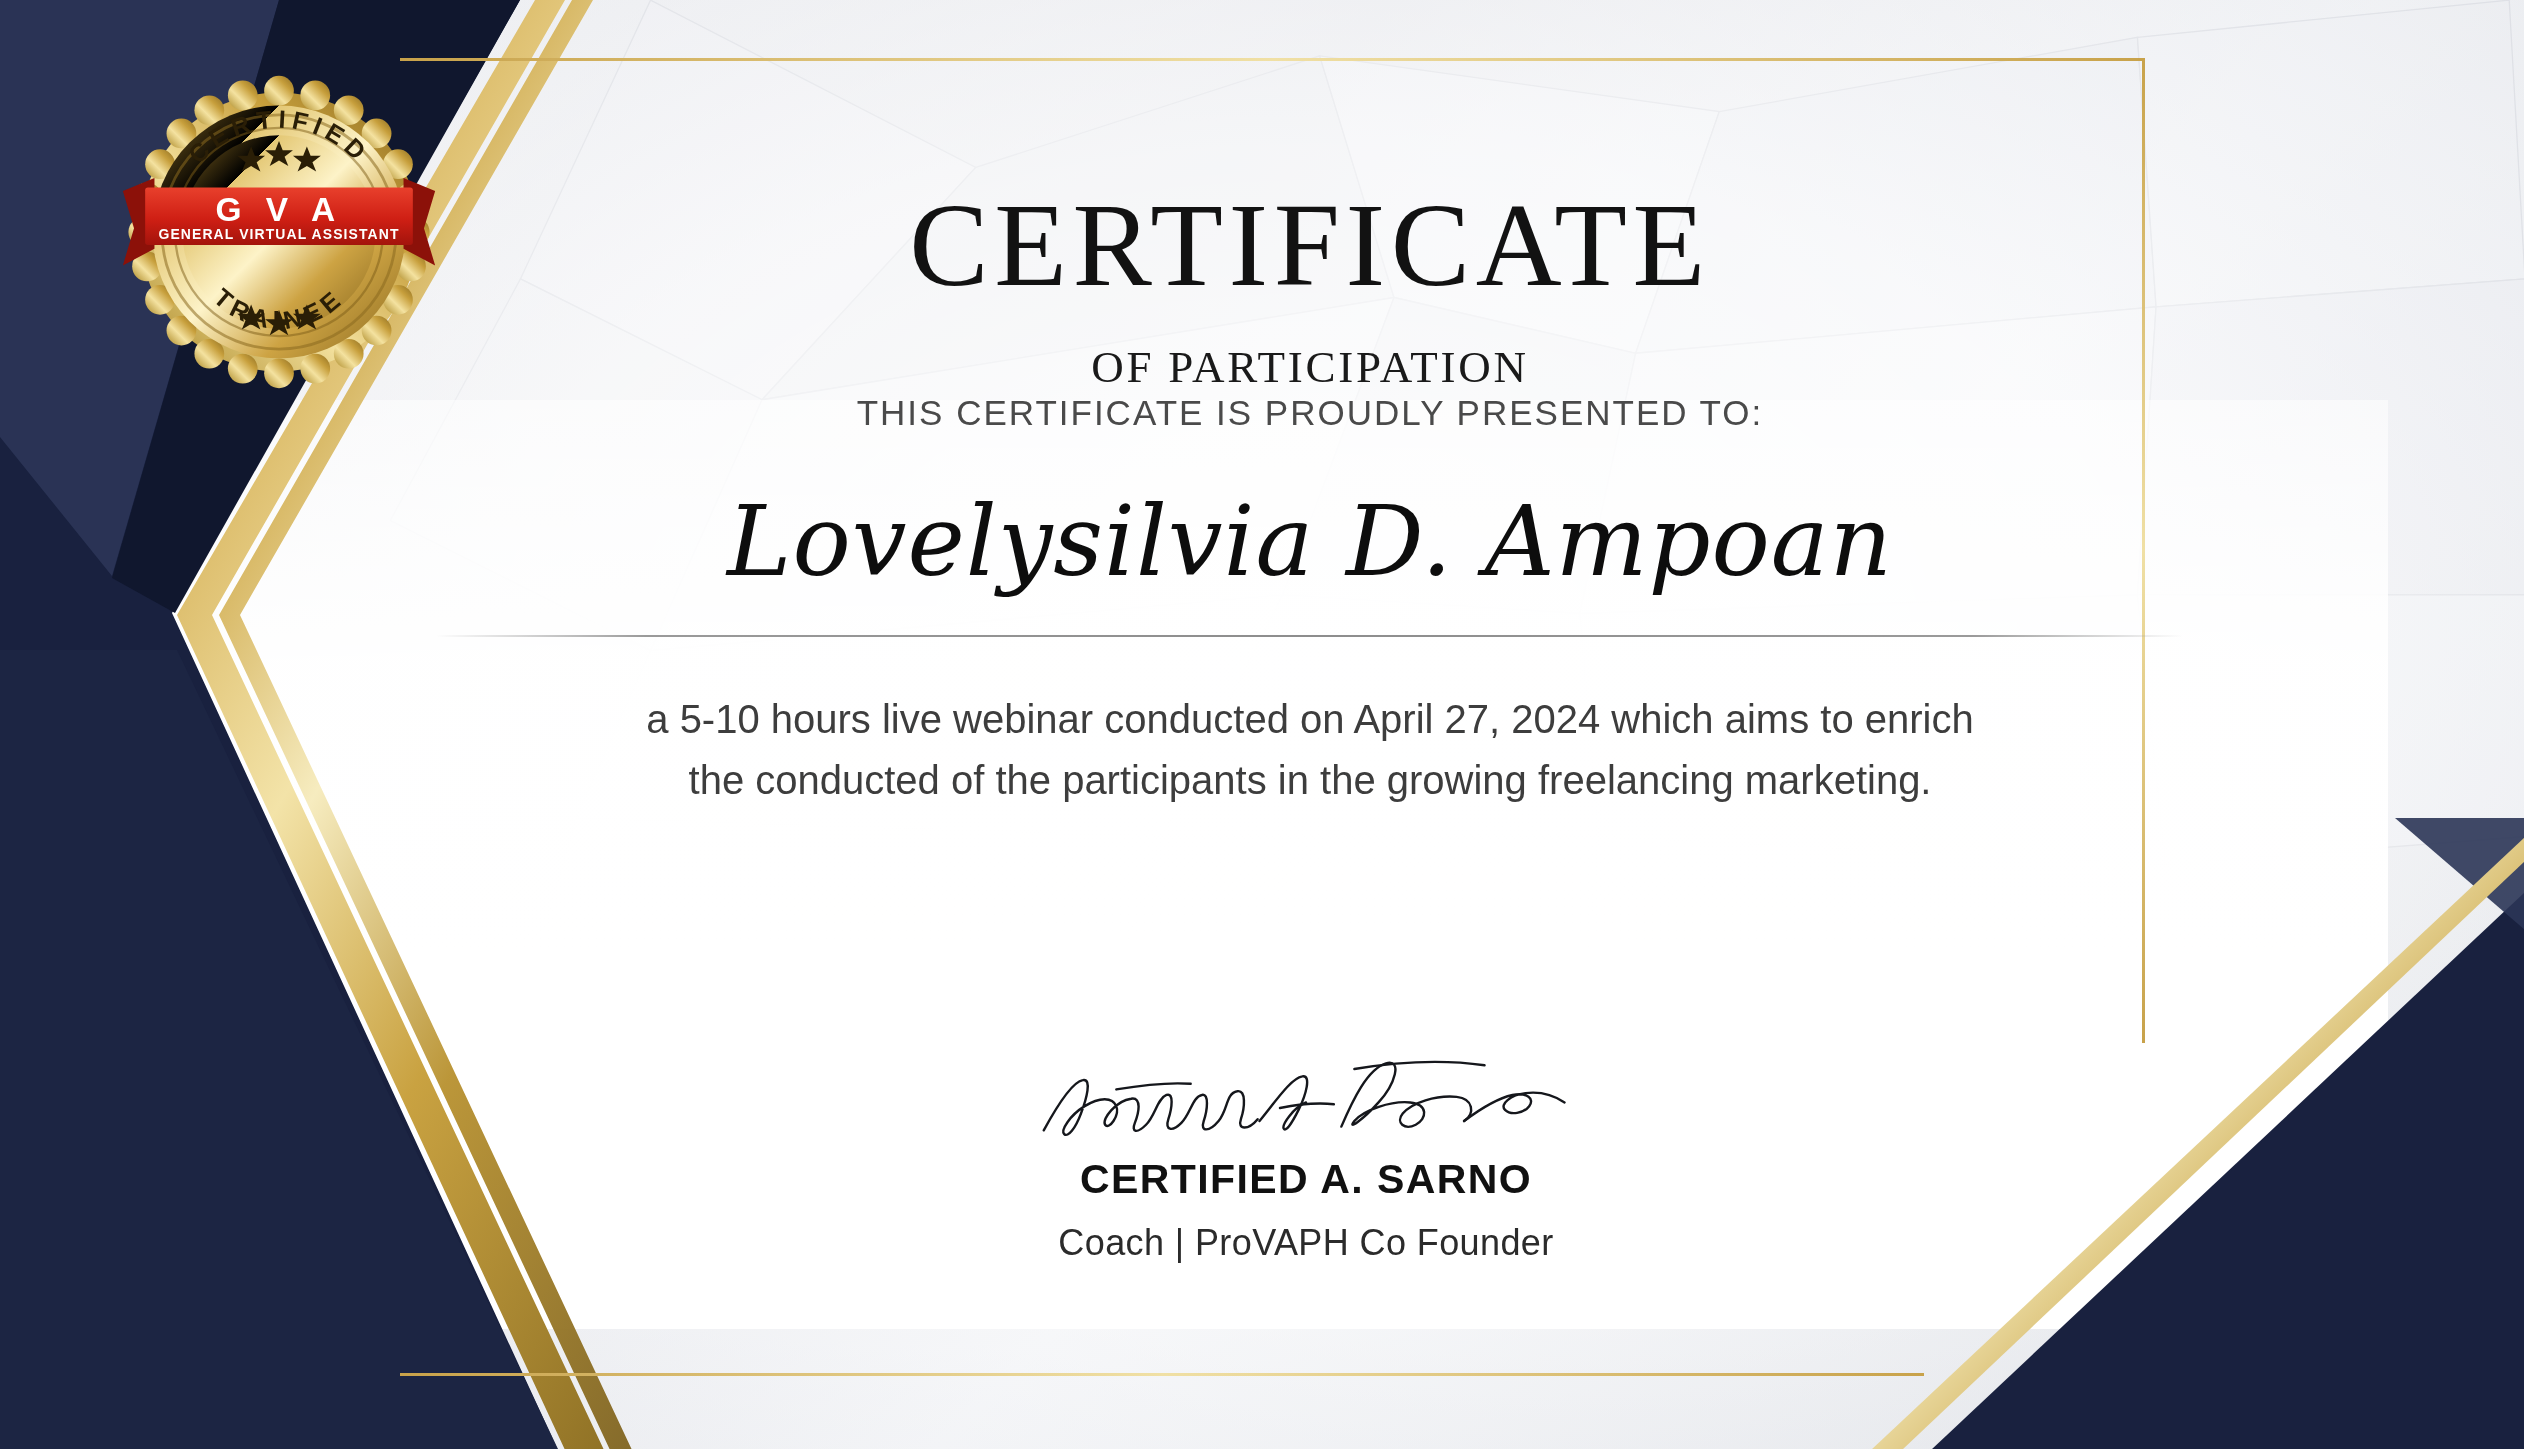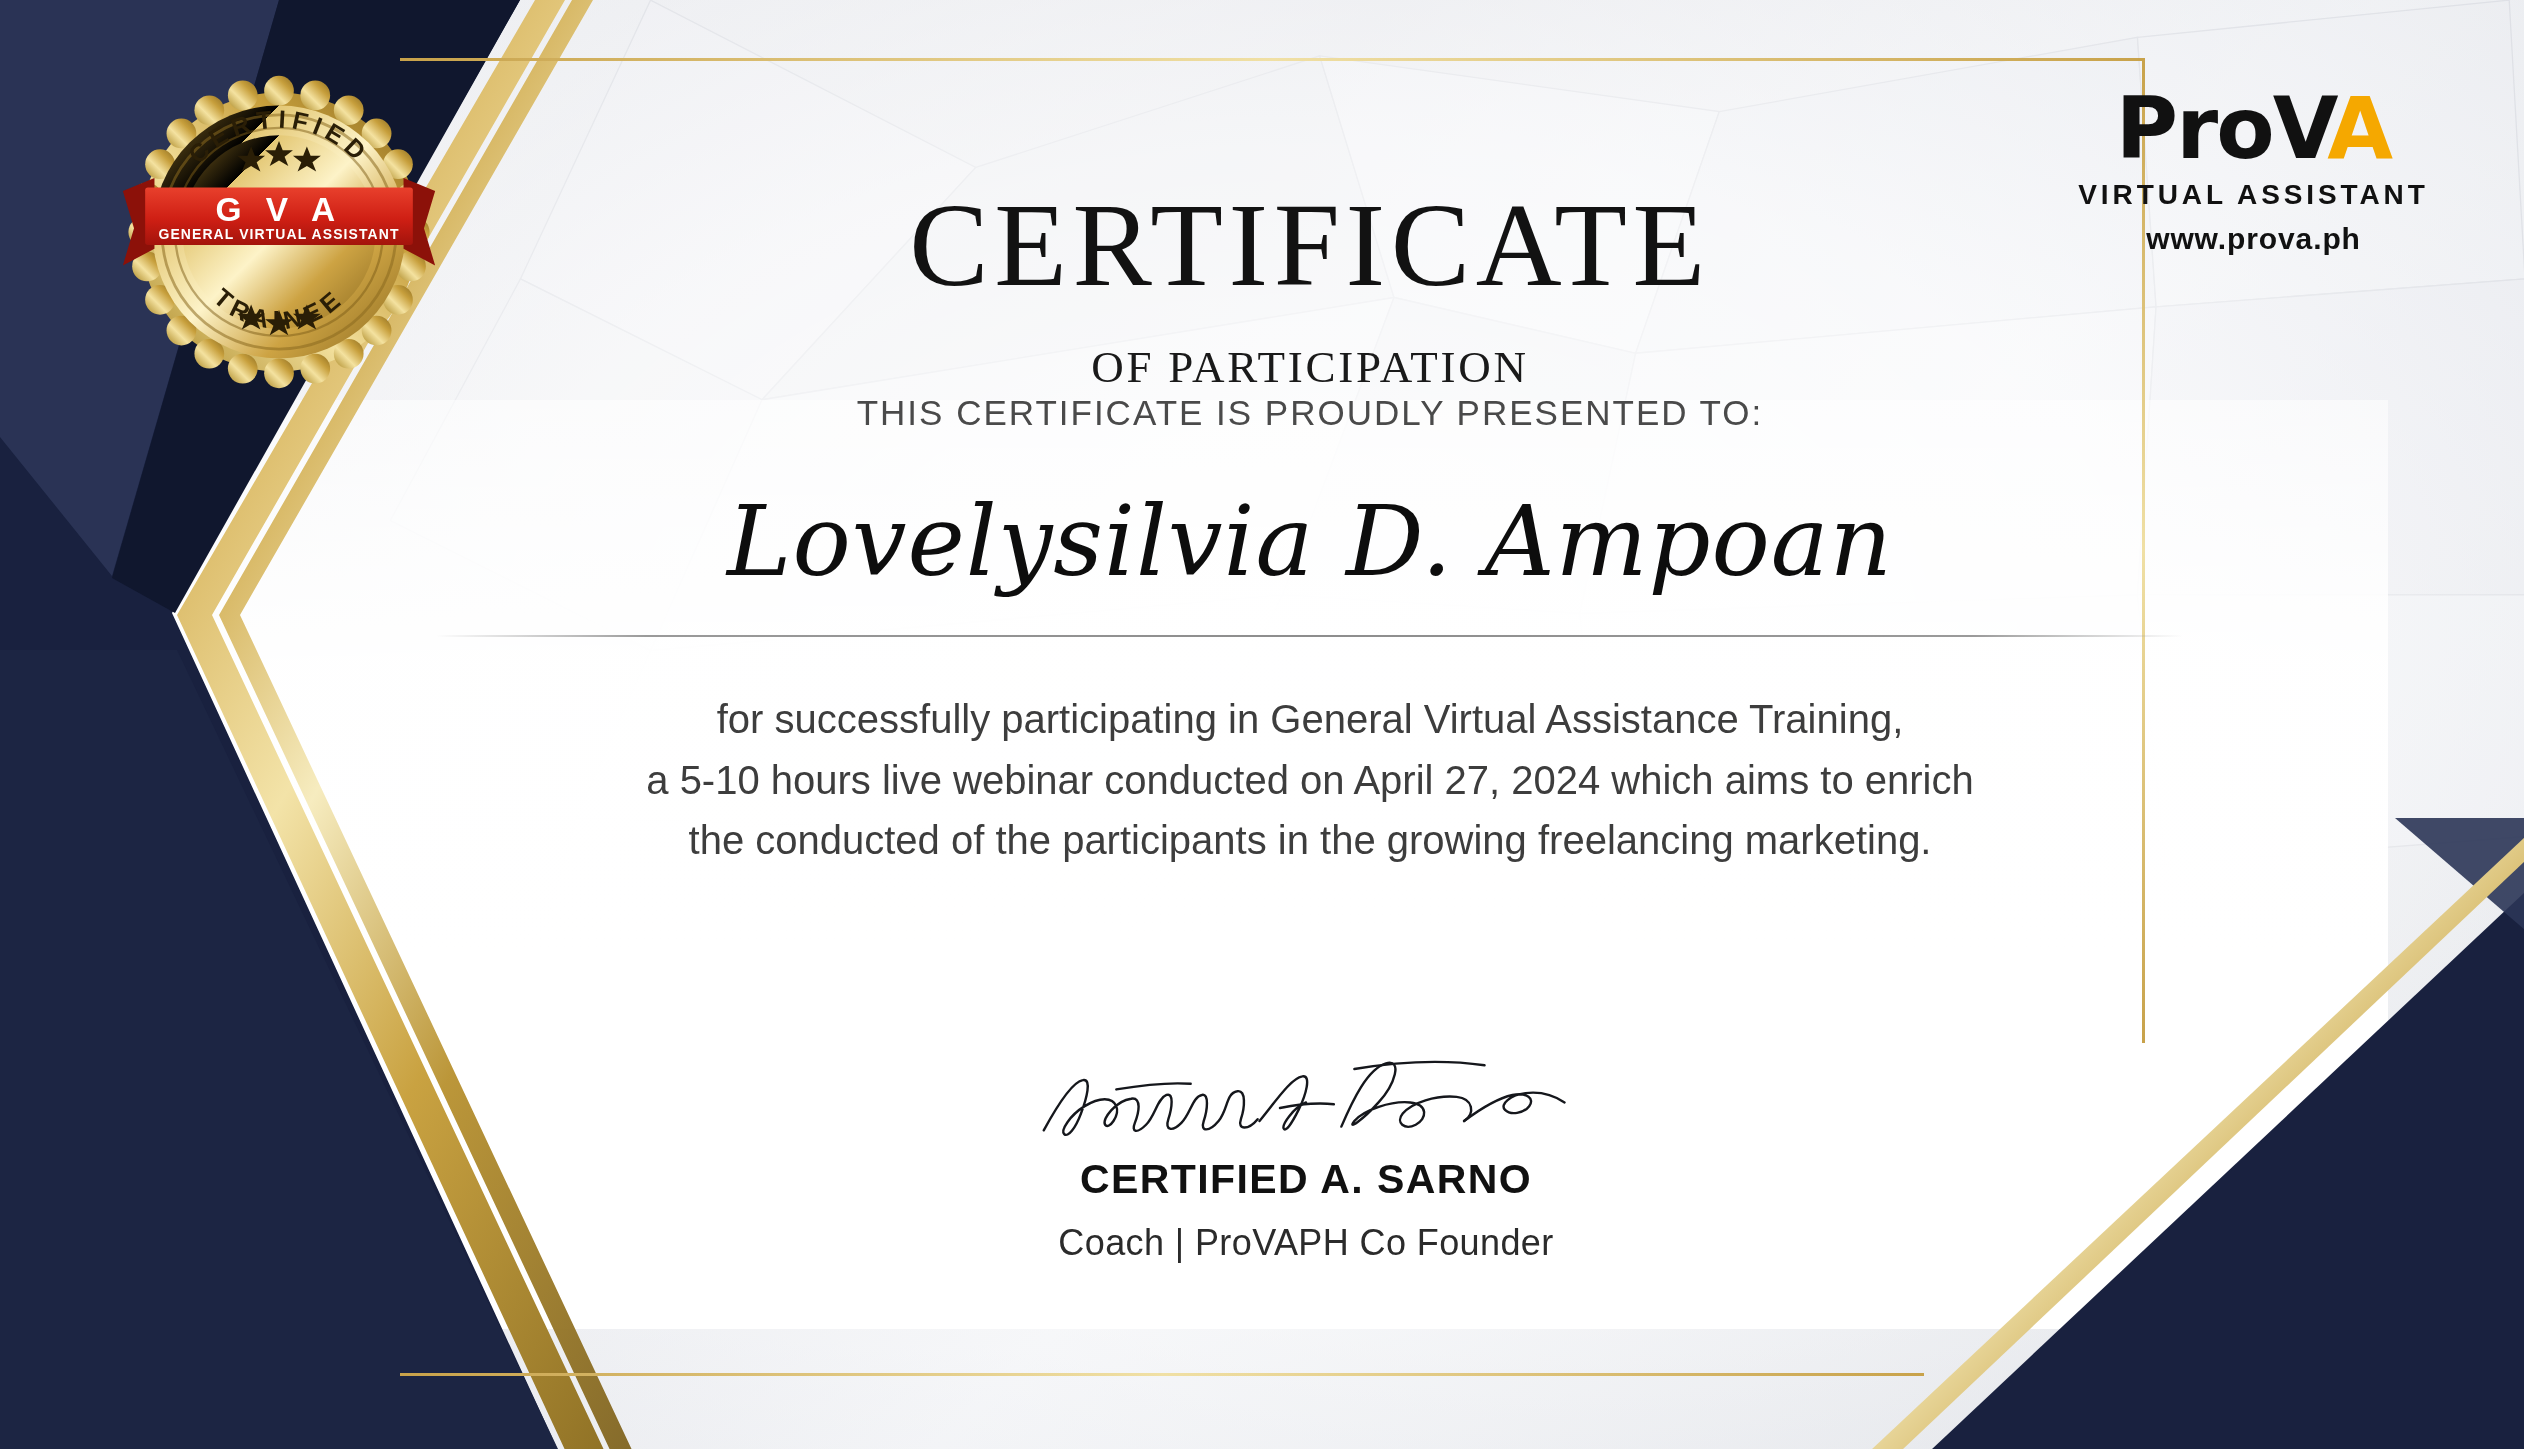--- a/index.html
+++ b/index.html
@@ -388,38 +388,28 @@
 
     <g>
       <path d="M 2,126 L 36,112 L 36,188 L 2,206 L 14,166 Z" fill="#8c1109"></path>
       <path d="M 338,126 L 304,112 L 304,188 L 338,206 L 326,166 Z" fill="#8c1109"></path>
       <rect x="26" y="122" width="288" height="62" rx="3" fill="url(#redGrad)"></rect>
       <text x="170" y="158" text-anchor="middle" font-family="Liberation Sans, sans-serif" font-size="36" font-weight="700" fill="#ffffff" letter-spacing="8">G V A</text>
       <text x="170" y="178" text-anchor="middle" font-family="Liberation Sans, sans-serif" font-size="15" font-weight="700" fill="#ffffff" letter-spacing="1.2">GENERAL VIRTUAL ASSISTANT</text>
     </g>
   </svg>
 
-  <div class="logo">
-    <div class="logo-mark">
-      <span class="logo-pro">Pro</span>
-        <span class="logo-v">V</span>
-        <span class="logo-a">A</span>
-    </div>
-    <div class="logo-sub">VIRTUAL ASSISTANT</div>
-    <div class="logo-url">www.prova.ph</div>
-  </div>
 
   <div class="content">
     <div class="title">CERTIFICATE</div>
     <div class="subtitle">OF PARTICIPATION</div>
     <div class="presented">THIS CERTIFICATE IS PROUDLY PRESENTED TO:</div>
     <div class="recipient">Lovelysilvia D. Ampoan</div>
     <div class="rule"></div>
     <div class="body-text">
-      <div>for successfully participating in General Virtual Assistance Training,</div>
       <div>a 5-10 hours live webinar conducted on April 27, 2024 which aims to enrich</div>
       <div>the conducted of the participants in the growing freelancing marketing.</div>
     </div>
   </div>
 
   <div class="signature-block">
     <svg class="sig-svg" width="558" height="121" viewBox="0 0 600 130">
       <g fill="none" stroke="#15171c" stroke-width="2.6" stroke-linecap="round" stroke-linejoin="round">
         <path d="M18,96 C30,74 48,44 60,42 C70,40 64,62 58,78 C52,94 44,104 40,100 C36,96 46,80 62,70 C78,60 92,60 96,70 C100,80 88,96 84,90 C80,84 96,64 112,62 C124,60 120,78 116,88 C112,98 118,100 128,90 C138,80 140,62 150,58 C158,55 156,72 152,84 C148,96 156,98 166,88 C176,78 178,60 188,58 C196,56 194,74 190,86 C186,98 196,98 206,86 C216,74 214,56 226,54 C236,52 234,72 230,84 C226,96 238,96 248,84"></path>
         <path d="M96,52 C120,48 150,44 176,46"></path>

